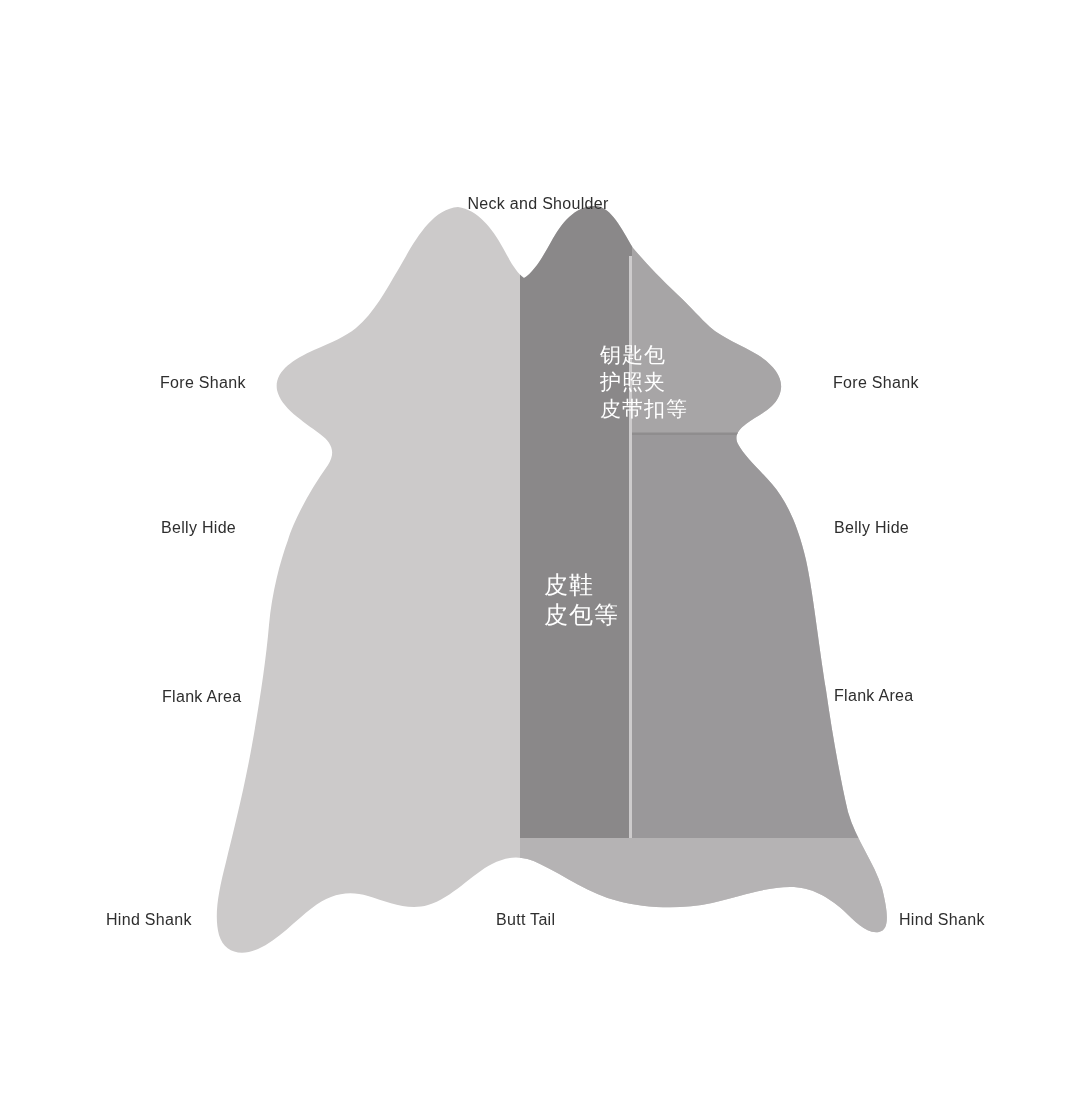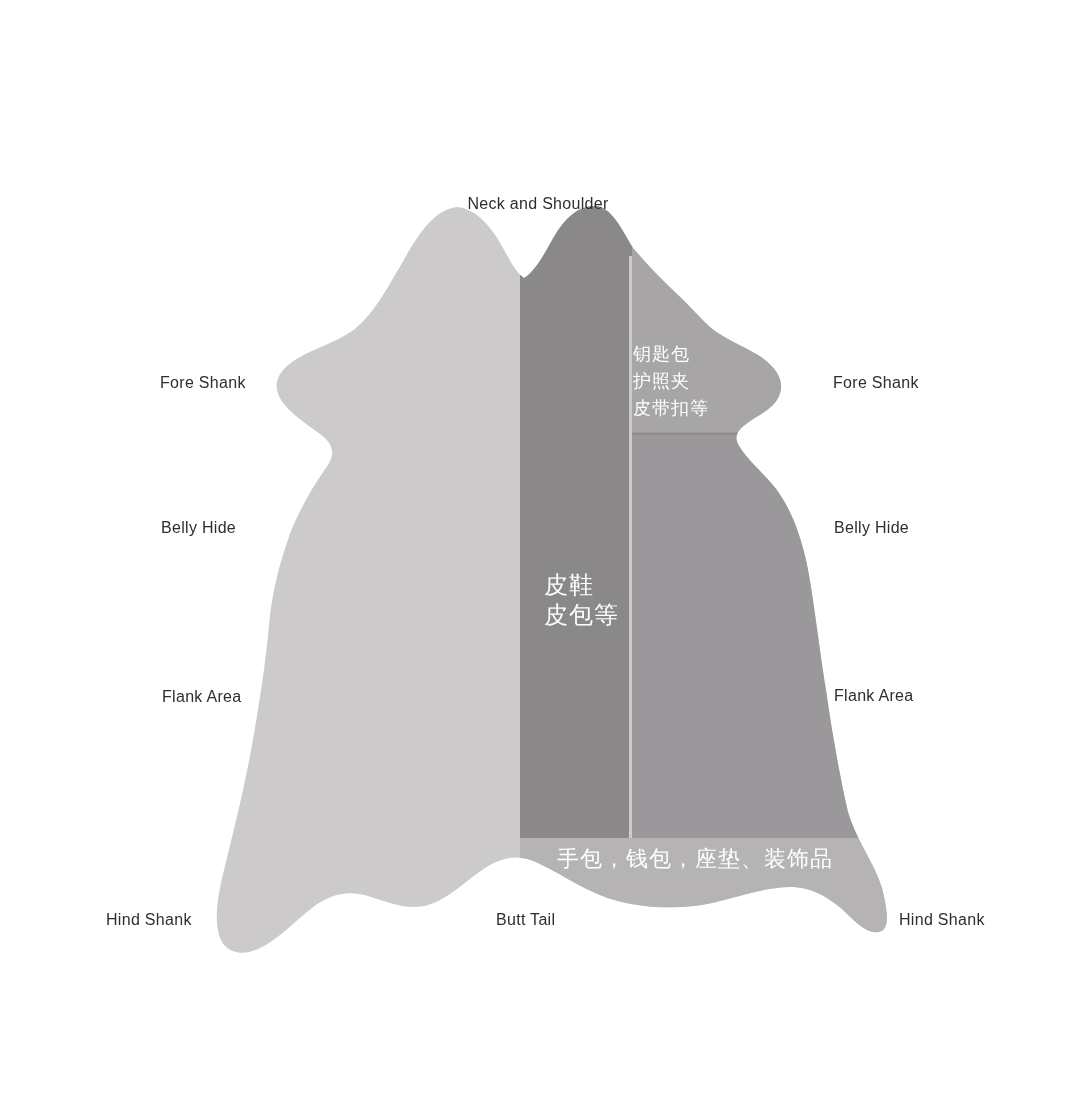--- a/index.html
+++ b/index.html
@@ -33,23 +33,23 @@
   }
   .cn-block {
     position: absolute;
     color: #ffffff;
     white-space: nowrap;
   }
   .cn-block .cn-line {
     display: block;
   }
   .cn-upper-right {
-    left: 633px;
+    left: 600px;
     top: 341px;
-    font-size: 18px;
+    font-size: 21px;
     line-height: 27px;
     letter-spacing: 1px;
   }
   .cn-center-strip {
     left: 544px;
     top: 570px;
     font-size: 24px;
     line-height: 30px;
     letter-spacing: 1px;
   }
@@ -196,17 +196,14 @@
     <span class="cn-line">护照夹</span>
     <span class="cn-line">皮带扣等</span>
   </div>
 
   <div class="cn-block cn-center-strip">
     <span class="cn-line">皮鞋</span>
     <span class="cn-line">皮包等</span>
   </div>
 
 
-  <div class="cn-block cn-bottom-strip">
-    <span class="cn-line">手包，钱包，座垫、装饰品</span>
-  </div>
 
 </div>
 
 </body></html>

